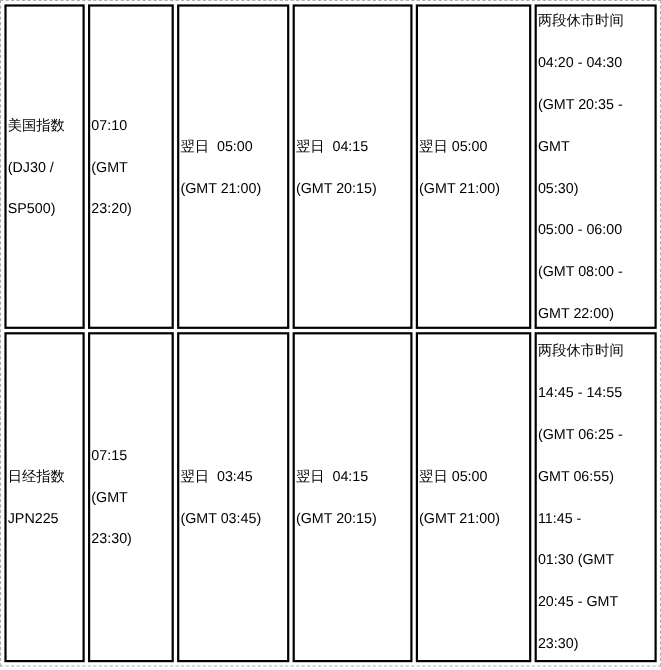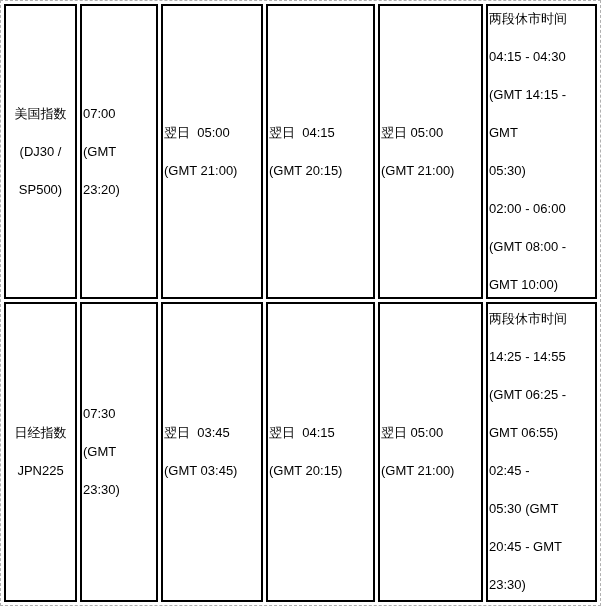--- a/index.html
+++ b/index.html
@@ -46,21 +46,21 @@
     overflow: visible;
   }
   .h1 { height: 291px; }  
   .h2 { height: 296px; }  
   .line {
     font-size: 13px;
     line-height: 38px;
     white-space: pre;
     text-align: left;
   }
-  td.center .line { text-align: center; }
+  td.center .line { text-align: left; }
 </style>
 </head>
 <body>
 
 <div class="table-outer">
   <table class="hours">
     <colgroup>
       <col class="c1">
         <col class="c2">
         <col class="c3">
@@ -72,21 +72,21 @@
       <tr>
         <td class="center">
           <div class="cellbox h1">
             <div class="line">美国指数</div>
             <div class="line">(DJ30 /</div>
             <div class="line">SP500)</div>
           </div>
         </td>
         <td>
           <div class="cellbox h1">
-            <div class="line">07:00</div>
+            <div class="line">07:10</div>
             <div class="line">(GMT</div>
             <div class="line">23:20)</div>
           </div>
         </td>
         <td>
           <div class="cellbox h1">
             <div class="line">翌日  05:00</div>
             <div class="line">(GMT 21:00)</div>
           </div>
         </td>
@@ -98,40 +98,40 @@
         </td>
         <td>
           <div class="cellbox h1">
             <div class="line">翌日 05:00</div>
             <div class="line">(GMT 21:00)</div>
           </div>
         </td>
         <td>
           <div class="cellbox h1">
             <div class="line">两段休市时间</div>
-            <div class="line">04:15 - 04:30</div>
-            <div class="line">(GMT 14:15 -</div>
+            <div class="line">04:20 - 04:30</div>
+            <div class="line">(GMT 20:35 -</div>
             <div class="line">GMT</div>
             <div class="line">05:30)</div>
-            <div class="line">02:00 - 06:00</div>
+            <div class="line">05:00 - 06:00</div>
             <div class="line">(GMT 08:00 -</div>
-            <div class="line">GMT 10:00)</div>
+            <div class="line">GMT 22:00)</div>
           </div>
         </td>
       </tr>
       <tr>
         <td class="center">
           <div class="cellbox h2">
             <div class="line">日经指数</div>
             <div class="line">JPN225</div>
           </div>
         </td>
         <td>
           <div class="cellbox h2">
-            <div class="line">07:30</div>
+            <div class="line">07:15</div>
             <div class="line">(GMT</div>
             <div class="line">23:30)</div>
           </div>
         </td>
         <td>
           <div class="cellbox h2">
             <div class="line">翌日  03:45</div>
             <div class="line">(GMT 03:45)</div>
           </div>
         </td>
@@ -143,25 +143,25 @@
         </td>
         <td>
           <div class="cellbox h2">
             <div class="line">翌日 05:00</div>
             <div class="line">(GMT 21:00)</div>
           </div>
         </td>
         <td>
           <div class="cellbox h2">
             <div class="line">两段休市时间</div>
-            <div class="line">14:25 - 14:55</div>
+            <div class="line">14:45 - 14:55</div>
             <div class="line">(GMT 06:25 -</div>
             <div class="line">GMT 06:55)</div>
-            <div class="line">02:45 -</div>
-            <div class="line">05:30 (GMT</div>
+            <div class="line">11:45 -</div>
+            <div class="line">01:30 (GMT</div>
             <div class="line">20:45 - GMT</div>
             <div class="line">23:30)</div>
           </div>
         </td>
       </tr>
     </tbody>
   </table>
 </div>
 
 </body></html>

